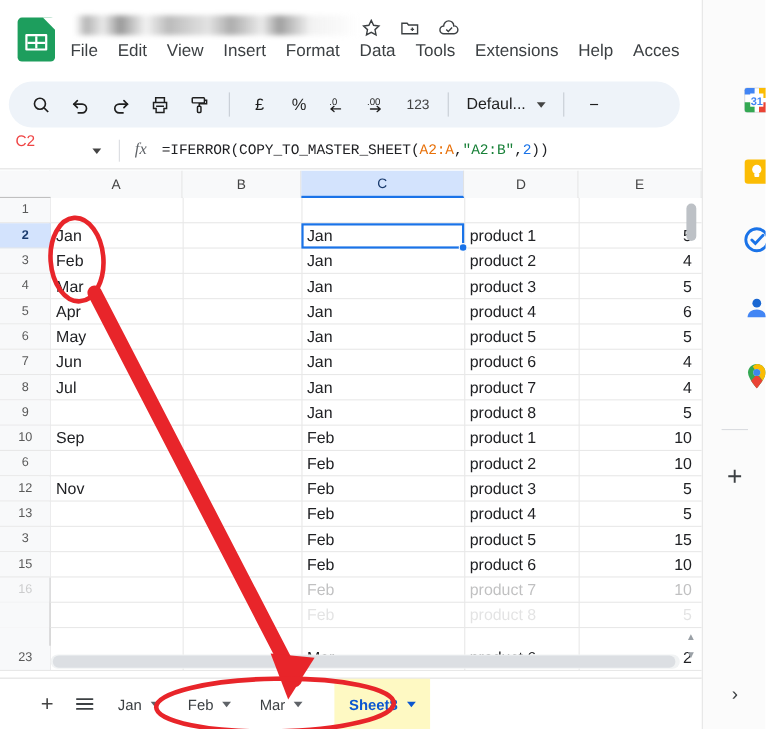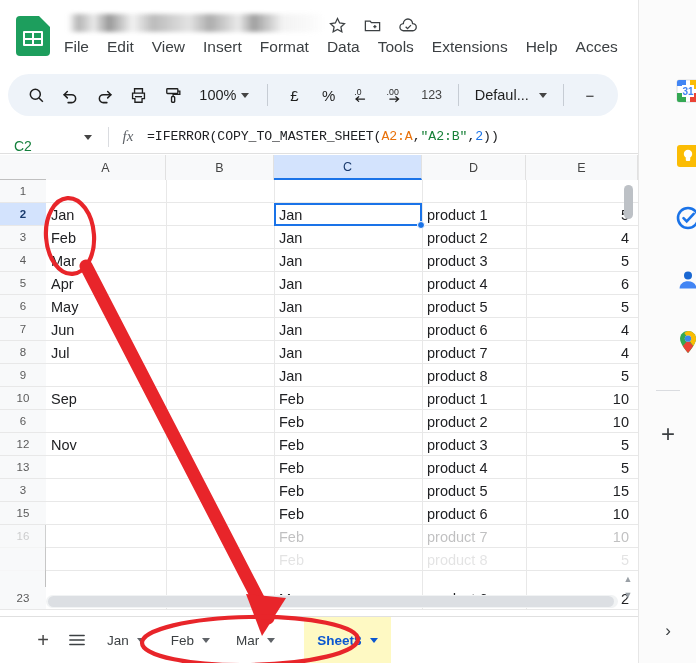--- a/index.html
+++ b/index.html
@@ -89,22 +89,22 @@
   }
   .caret { width: 0; height: 0; border-left: 4.5px solid transparent; border-right: 4.5px solid transparent; border-top: 5px solid #444; }
 
   
   .fbar {
     position: absolute; left: 0; top: 120px; width: 638px; height: 34px;
     background: #fff; display: flex; align-items: center;
     border-bottom: 1px solid #e0e0e0;
   }
   .namebox {
-    width: 108px; height: 34px; display: flex; align-items: flex-end;
-    padding-left: 14px; font-size: 14px; color: #15803d; position: relative;
+    width: 108px; height: 34px; display: flex; align-items: flex-start;
+    padding-left: 14px; font-size: 14px; color: #ef4444; position: relative;
   }
   .namebox .caret { position: absolute; right: 16px; top: 15px; }
   .fbar-div { width: 1px; height: 20px; background: #dadce0; }
   .fx { width: 38px; text-align: center; font-style: italic; font-size: 15px; color: #5f6368; font-family: "Liberation Serif", serif; }
   .formula {
     font-family: "Liberation Mono", monospace; font-size: 13.2px; color: #202124;
     white-space: nowrap; letter-spacing: -0.1px;
   }
   .formula .ref { color: #e8710a; }
   .formula .str { color: #188038; }
@@ -262,24 +262,20 @@
           <path d="M4.5 9h15v7h-3v4.5h-9V16h-3z"></path>
           <path d="M7.5 13.5h9"></path>
       </svg>
     </div>
     <div class="tb-btn">
       <svg width="19" height="19" viewBox="0 0 24 24" fill="none" stroke="#1f1f1f" stroke-width="1.7">
         <rect x="3.5" y="3.5" width="14" height="6" rx="1"></rect>
         <path d="M17.5 6.5H20v4h-8.5v3"></path>
         <rect x="9.5" y="13.5" width="4" height="7" rx="1"></rect>
       </svg>
-    </div>
-    <div class="tb-zoom">
-      <span>100%</span>
-      <span class="caret"></span>
     </div>
     <div class="tb-sep"></div>
     <div class="tb-btn tb-txt">£</div>
     <div class="tb-btn tb-txt">%</div>
     <div class="tb-btn">
       <svg width="22" height="19" viewBox="0 0 28 22" fill="none" stroke="#1f1f1f" stroke-width="1.5">
         <text x="3" y="11" font-size="11" fill="#1f1f1f" stroke="none" font-family="Liberation Sans, sans-serif">.0</text>
         <path d="M16 15.5H5M8.5 12.5L5 15.5l3.5 3" stroke-linecap="round"></path>
       </svg>
     </div>

